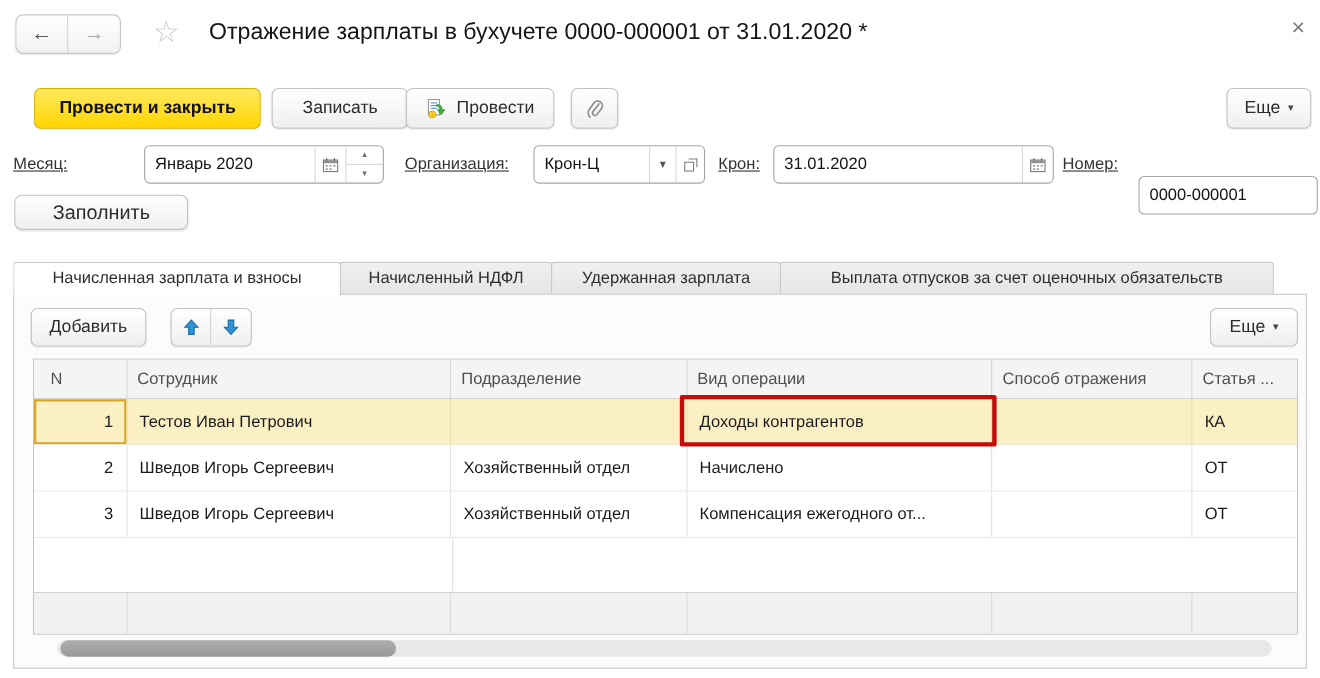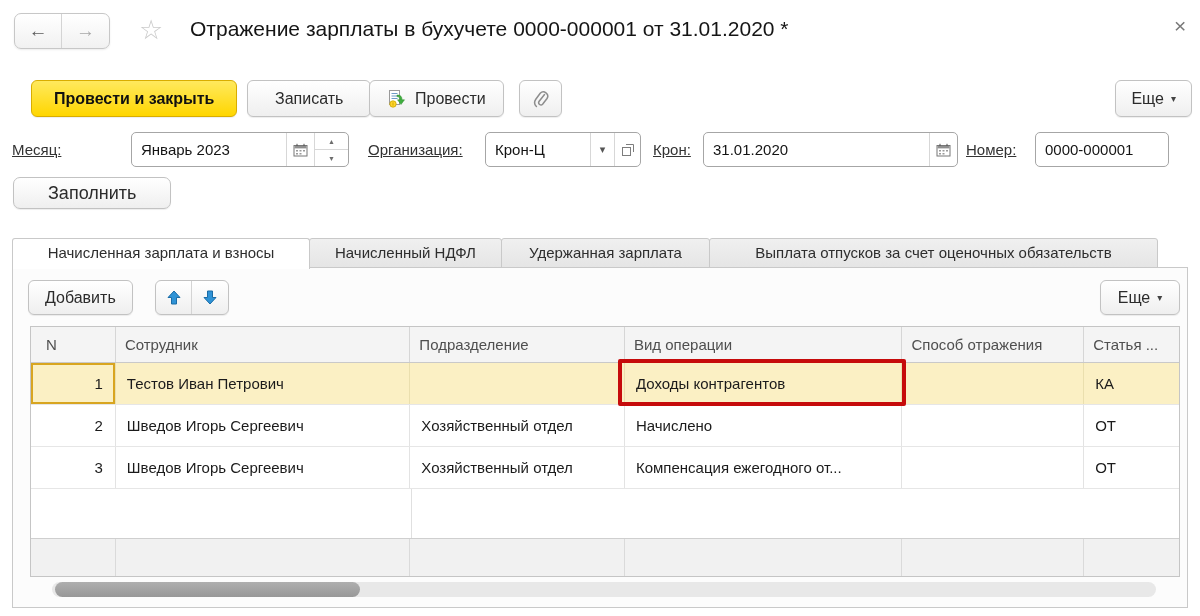--- a/index.html
+++ b/index.html
@@ -128,21 +128,21 @@
       <path d="M11.5 4.5 L6 11.5 a2.3 2.3 0 0 0 3.6 2.8 L14 8.5 a4.3 4.3 0 0 0 -6.8 -5.2 L2.8 9.3 a5.6 5.6 0 0 0 0.6 7.2" fill="none" stroke="#8d8d8d" stroke-width="1.5" stroke-linecap="round"></path>
     </svg>
   </div>
   <div class="btn btn-more-top">
     <span>Еще</span>
     <span class="caret">▾</span>
   </div>
 
   <div class="flabel" style="left:12px;">Месяц:</div>
   <div class="fgroup" style="left:131px; width:218px;">
-    <div class="fval">Январь 2023</div>
+    <div class="fval">Январь 2020</div>
     <div class="fsect" style="width:28px;">
       <svg width="15" height="14" viewBox="0 0 15 14">
         <rect x="1" y="2.5" width="13" height="10.5" fill="#fff" stroke="#777"></rect>
         <rect x="1.5" y="3" width="12" height="2.4" fill="#8f8f8f"></rect>
         <line x1="4" y1="0.8" x2="4" y2="3" stroke="#555"></line>
         <line x1="11" y1="0.8" x2="11" y2="3" stroke="#555"></line>
         <g fill="#9a9a9a">
             <rect x="3" y="7" width="2" height="1.5"></rect>
             <rect x="6.5" y="7" width="2" height="1.5"></rect>
             <rect x="10" y="7" width="2" height="1.5"></rect>
@@ -189,21 +189,21 @@
             <rect x="6.5" y="7" width="2" height="1.5"></rect>
             <rect x="10" y="7" width="2" height="1.5"></rect>
             <rect x="3" y="10" width="2" height="1.5"></rect>
             <rect x="6.5" y="10" width="2" height="1.5"></rect>
           </g>
       </svg>
     </div>
   </div>
 
   <div class="flabel" style="left:966px;">Номер:</div>
-  <div class="fgroup" style="left:1035px; width:134px;">
+  <div class="fgroup" style="left:1035px; width:163px;margin-top:28px;">
     <div class="fval">0000-000001</div>
   </div>
 
   <div class="btn btn-fill">Заполнить</div>
 
   <div class="tab active" style="left:12px; width:298px;">Начисленная зарплата и взносы</div>
   <div class="tab" style="left:309px; width:193px;">Начисленный НДФЛ</div>
   <div class="tab" style="left:501px; width:209px;">Удержанная зарплата</div>
   <div class="tab" style="left:709px; width:449px;">Выплата отпусков за счет оценочных обязательств</div>
 

